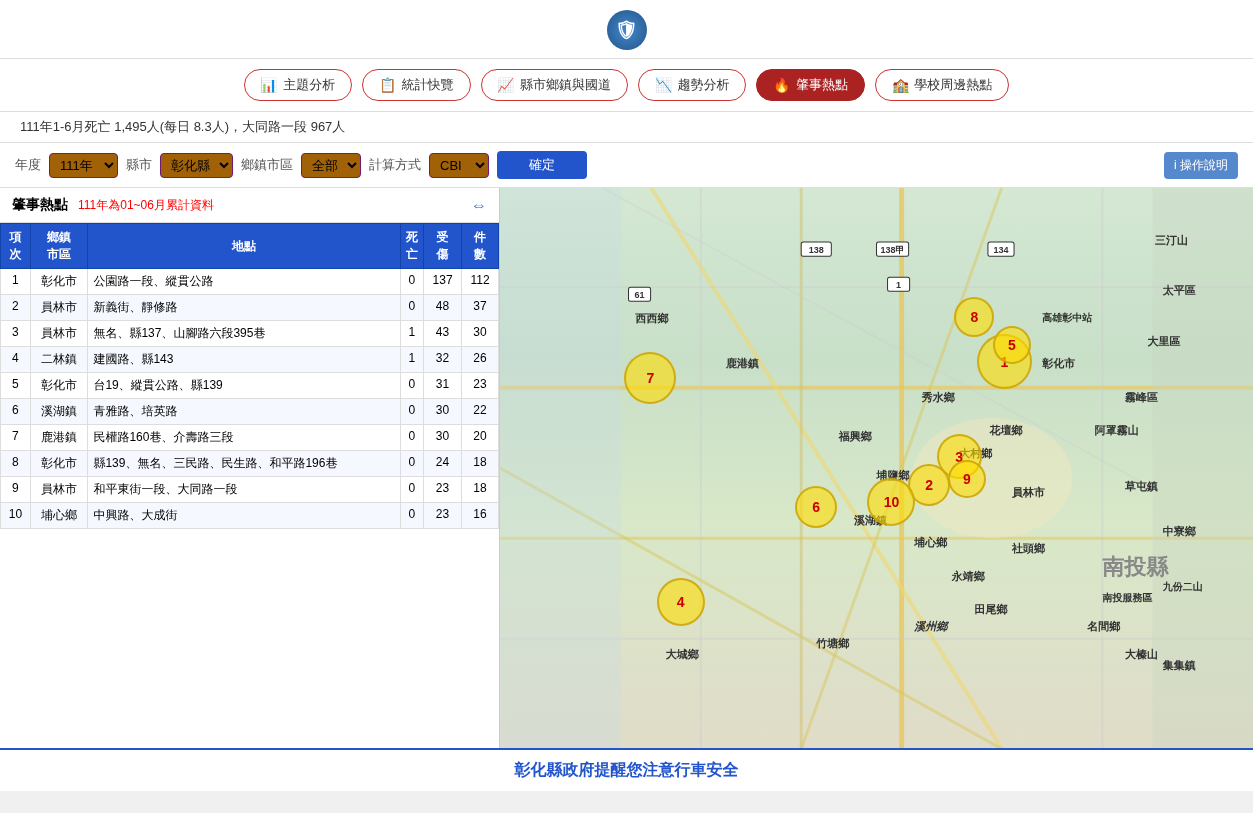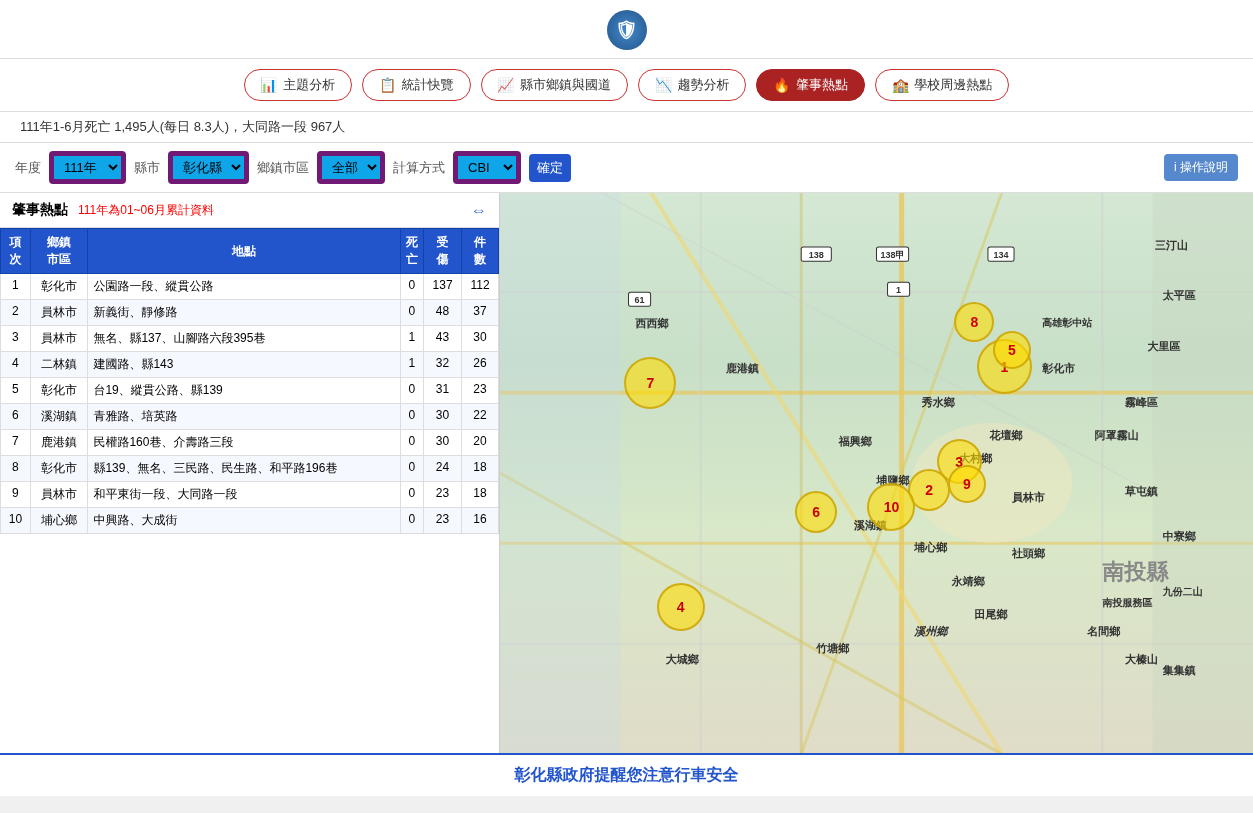--- a/index.html
+++ b/index.html
@@ -11,22 +11,22 @@
     
     #nav { display: flex; justify-content: center; gap: 10px; padding: 10px; background: #fff; border-bottom: 1px solid #ddd; flex-wrap: wrap; }
     .nav-btn { border: 1.5px solid #cc3333; border-radius: 20px; padding: 6px 16px; cursor: pointer; background: white; color: #333; font-size: 13px; display: flex; align-items: center; gap: 5px; white-space: nowrap; }
     .nav-btn.active { background: #aa2222; color: white; border-color: #aa2222; }
     .nav-icon { font-size: 14px; }
     
     #ticker { background: #fff; padding: 6px 20px; font-size: 13px; color: #333; border-bottom: 1px solid #ddd; overflow: hidden; white-space: nowrap; }
     
     #controls { display: flex; align-items: center; gap: 8px; padding: 8px 15px; background: #fff; border-bottom: 1px solid #ddd; flex-wrap: wrap; }
     .ctrl-label { color: #555; font-size: 13px; }
-    .ctrl-select { border: 5px solid #701a75; border-radius: 4px; padding: 3px 6px; font-size: 13px; background: #0ea5e9; }
-    .confirm-btn { background: #2255cc; color: white; border: none; border-radius: 4px; padding: 5px 8px; cursor: pointer; font-size: 13px; }
+    .ctrl-select { border: 1px solid #701a75; border-radius: 4px; padding: 3px 6px; font-size: 13px; background: #a16207; }
+    .confirm-btn { background: #2255cc; color: white; border: none; border-radius: 4px; padding: 5px 32px; cursor: pointer; font-size: 13px; }
     .help-btn { margin-left: auto; background: #5588cc; color: white; border: none; border-radius: 4px; padding: 5px 10px; cursor: pointer; font-size: 12px; }
     
     #main { display: flex; position: relative; height: 560px; overflow: hidden; }
     
     #sidebar { width: 500px; min-width: 500px; background: white; border-right: 1px solid #ccc; overflow-y: auto; z-index: 10; }
     .sidebar-header { padding: 8px 12px; display: flex; align-items: center; gap: 10px; border-bottom: 1px solid #ddd; }
     .sidebar-title { font-weight: bold; font-size: 14px; }
     .sidebar-subtitle { color: red; font-size: 12px; }
     .collapse-btn { margin-left: auto; color: #2255cc; cursor: pointer; font-size: 16px; }
     

